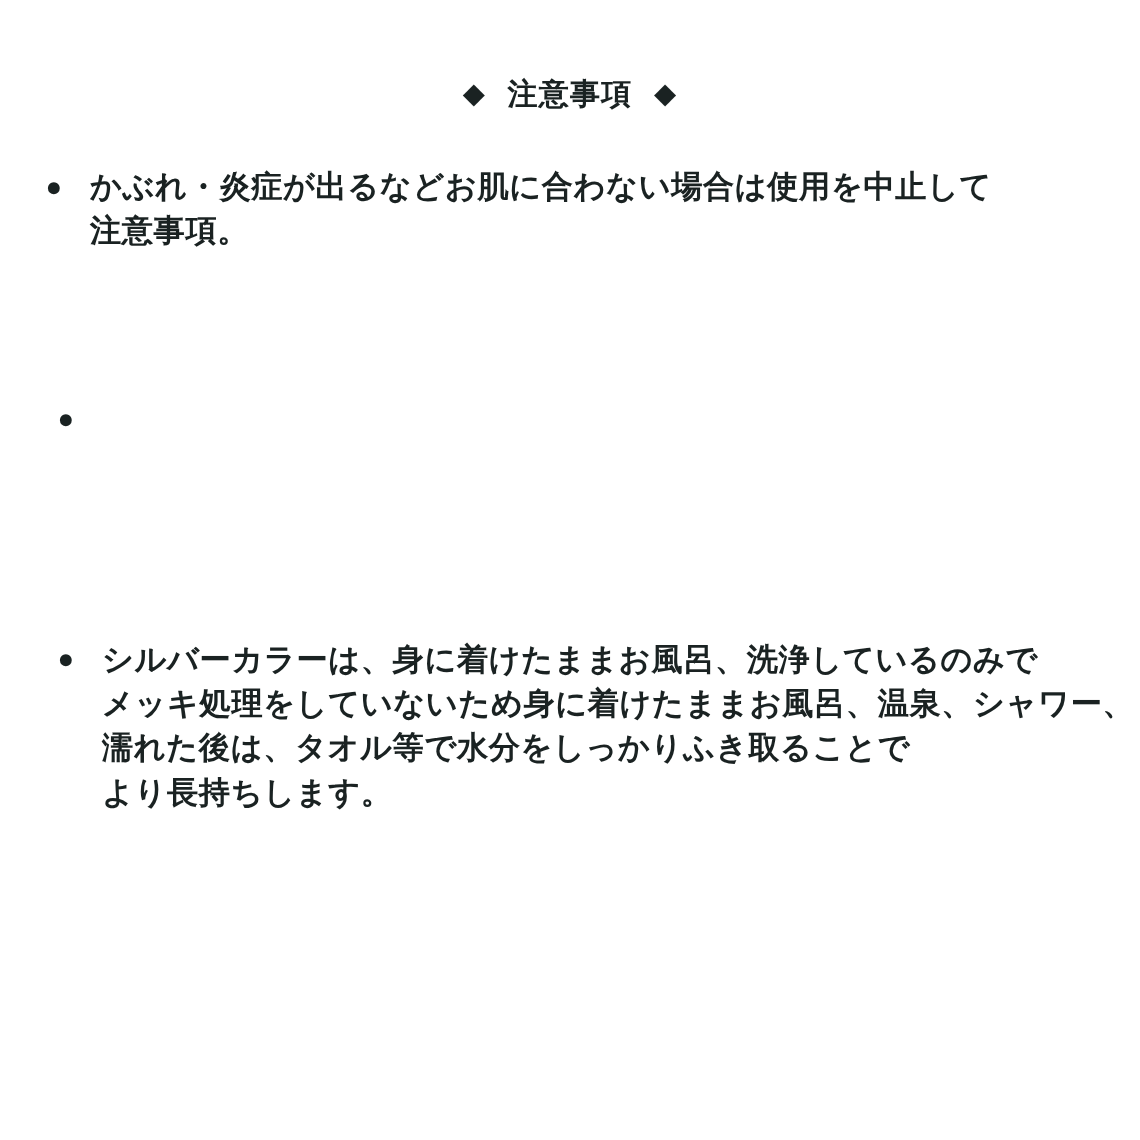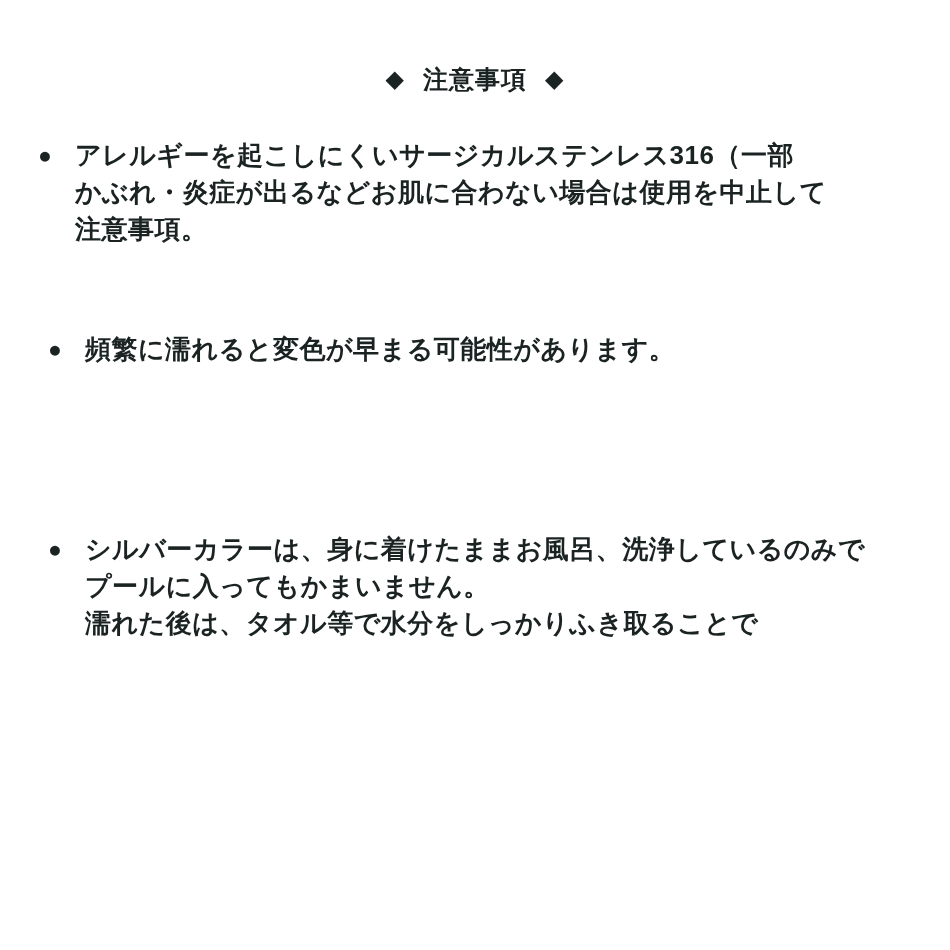--- a/index.html
+++ b/index.html
@@ -61,33 +61,32 @@
   .b3 { top: 531px; left: 48px; }
 </style>
 </head>
 <body>
 
 <h1 class="title"><span class="diamond gap-l">◆</span><span>注意事項</span><span class="diamond gap-r">◆</span></h1>
 
 <section class="bullet b1">
   <span class="marker">●</span>
   <div class="lines">
-    <div>アレルギーを起こしにくいサージカルステンレス316（一部</div>
     <div>かぶれ・炎症が出るなどお肌に合わない場合は使用を中止して</div>
     <div>注意事項。</div>
   </div>
 </section>
 
 <section class="bullet b2">
   <span class="marker">●</span>
   <div class="lines">
-    <div>頻繁に濡れると変色が早まる可能性があります。</div>
   </div>
 </section>
 
 <section class="bullet b3">
   <span class="marker">●</span>
   <div class="lines">
     <div>シルバーカラーは、身に着けたままお風呂、洗浄しているのみで</div>
-    <div>プールに入ってもかまいません。</div>
+    <div>メッキ処理をしていないため身に着けたままお風呂、温泉、シャワー、</div>
     <div>濡れた後は、タオル等で水分をしっかりふき取ることで</div>
+    <div>より長持ちします。</div>
   </div>
 </section>
 
 </body></html>

